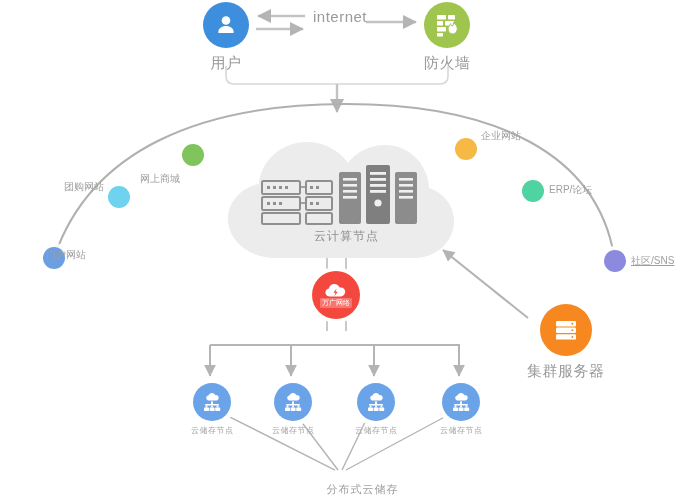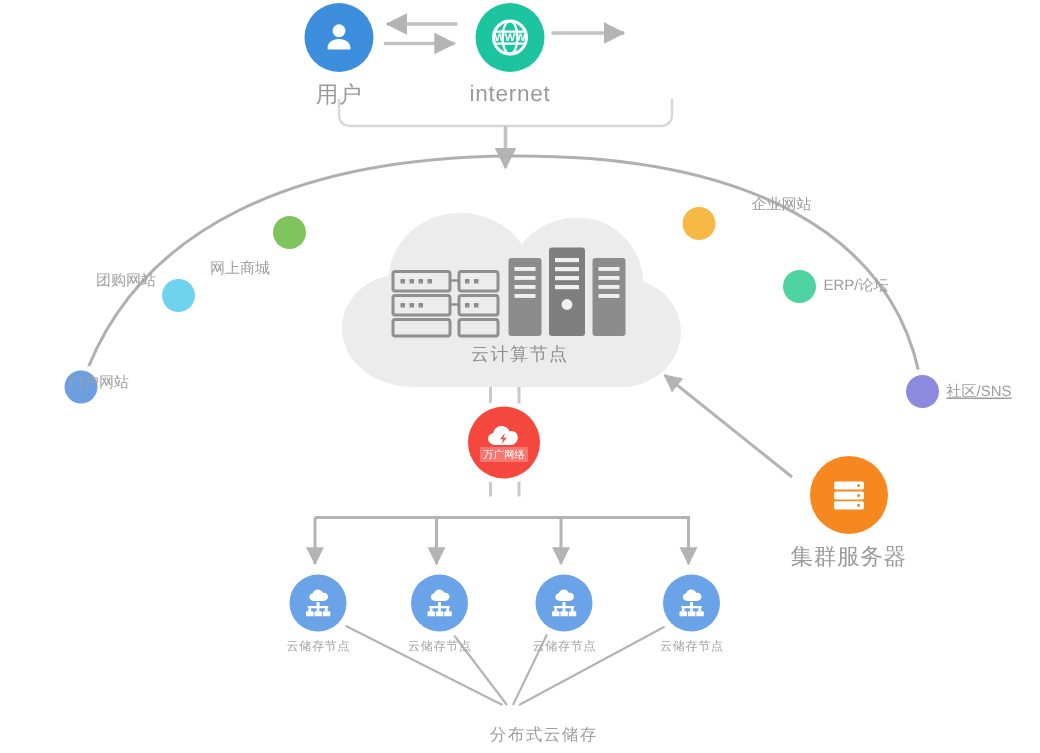--- a/index.html
+++ b/index.html
@@ -31,21 +31,21 @@
   .arc-dot{width:22px;height:22px;border-radius:50%;box-shadow:0 0 0 4px rgba(255,255,255,.9);}
   .arc-lbl{position:absolute;font-size:10px;color:#9e9e9e;white-space:nowrap;}
 
   #a0{left:43px;top:247px;}      #a0 .arc-dot{background:#6c9ee2;}
   #a0l{left:4px;top:248px;margin-left:42px;}
   #a1{left:108px;top:186px;}     #a1 .arc-dot{background:#6fd2ef;}
   #a1l{left:64px;top:180px;}
   #a2{left:182px;top:144px;}     #a2 .arc-dot{background:#7fc45d;}
   #a2l{left:140px;top:134px;margin-top:38px;}
   #a3{left:455px;top:138px;}     #a3 .arc-dot{background:#f6b945;}
-  #a3l{left:481px;top:129px;margin-left:20px;}
+  #a3l{left:481px;top:129px;}
   #a4{left:522px;top:180px;}     #a4 .arc-dot{background:#4fd3a0;}
   #a4l{left:549px;top:183px;}
   #a5{left:604px;top:250px;}     #a5 .arc-dot{background:#8b8ade;}
   #a5l{left:631px;top:254px;text-decoration:underline;}
 
   
   #cloud-label{position:absolute;left:0;top:228px;width:693px;text-align:center;
                font-size:12px;color:#8f8f8f;letter-spacing:1px;}
   
   #badge{position:absolute;left:312px;top:271px;width:48px;height:48px;border-radius:50%;
@@ -181,32 +181,39 @@
     <div class="circ top-circ">
       <svg width="24" height="24" viewBox="0 0 24 24" fill="#ffffff">
         <circle cx="12" cy="7.5" r="4.3"></circle>
         <path d="M12 13c-4.4 0-7.6 2.5-7.6 5.6V20h15.2v-1.4C19.6 15.5 16.4 13 12 13z"></path>
       </svg>
     </div>
     <div class="lbl">用户</div>
   </div>
 
   <div class="node" id="n-internet">
+    <div class="lbl">internet</div>
+  </div>
+
+  <div class="node" id="n-firewall">
     <div class="circ top-circ">
-      <svg width="28" height="28" viewBox="0 0 28 28">
-        <circle cx="14" cy="14" r="11" fill="none" stroke="#fff" stroke-width="2"></circle>
-        <ellipse cx="14" cy="14" rx="5" ry="11" fill="none" stroke="#fff" stroke-width="1.5"></ellipse>
-        <line x1="3.2" y1="10" x2="24.8" y2="10" stroke="#fff" stroke-width="1.5"></line>
-        <line x1="3.2" y1="18" x2="24.8" y2="18" stroke="#fff" stroke-width="1.5"></line>
-        <text x="14" y="16.6" font-size="7.4" font-family="Liberation Sans, sans-serif" font-weight="bold" fill="#fff" text-anchor="middle">WWW</text>
-      </svg>
-    </div>
-    <div class="lbl">internet</div>
-  </div>
-
+      <svg width="26" height="26" viewBox="0 0 26 26">
+        <g fill="#ffffff">
+          <rect x="3" y="3" width="9" height="4.4" rx="0.6"></rect>
+          <rect x="14" y="3" width="7" height="4.4" rx="0.6"></rect>
+          <rect x="3" y="9" width="6" height="4.4" rx="0.6"></rect>
+          <rect x="11" y="9" width="9" height="4.4" rx="0.6"></rect>
+          <rect x="3" y="15" width="9" height="4.4" rx="0.6"></rect>
+          <rect x="3" y="21" width="6" height="3.4" rx="0.6"></rect>
+        </g>
+        <path d="M19.5 10.5c2.6 2 3.8 4.2 3.8 6.4 0 2.9-2 5-4.6 5s-4.6-2.1-4.6-5c0-2 1.4-3.6 2.6-5.2.3 1.4.9 2.2 1.6 2.2.9 0 1.3-1.3 1.2-3.4z" fill="#ffffff" stroke="#9fc54e" stroke-width="1"></path>
+      </svg>
+    </div>
+    <div class="lbl">防火墙</div>
+  </div>
 
   <div class="arc-node" id="a0">
       <div class="arc-dot"></div>
     </div>
   <div class="arc-lbl" id="a0l">门户网站</div>
 
   <div class="arc-node" id="a1">
       <div class="arc-dot"></div>
     </div>
   <div class="arc-lbl" id="a1l">团购网站</div>

